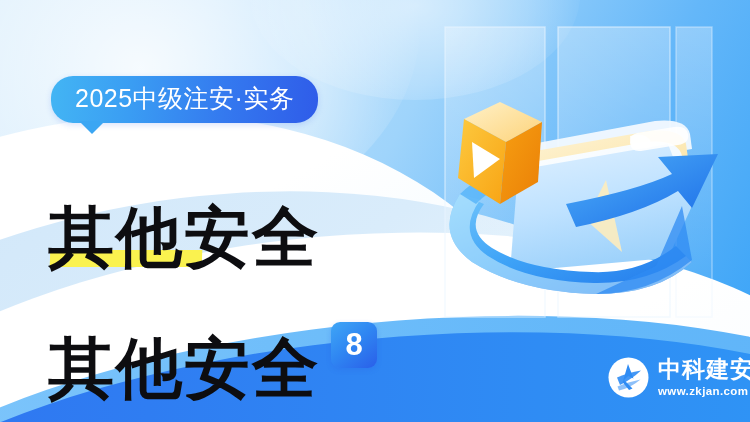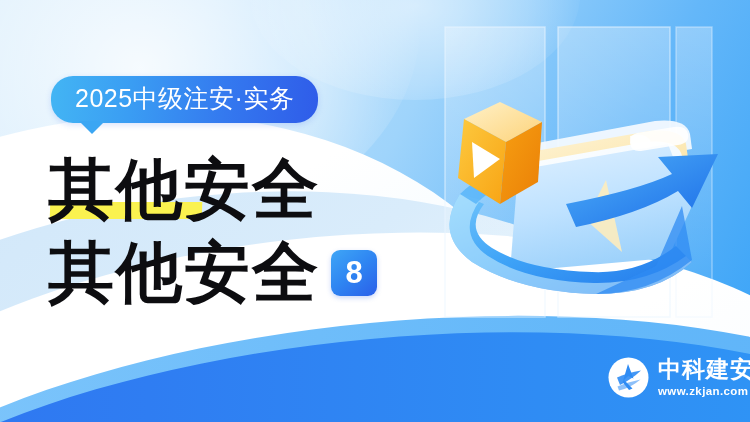--- a/index.html
+++ b/index.html
@@ -119,21 +119,21 @@
   .hl-line {
     position: relative;
     display: flex;
     align-items: center;
     font-size: 66px;
     line-height: 1.14;
     letter-spacing: 2px;
     white-space: nowrap;
   }
   .hl-line-2 { margin-top: 8px; }
-  .hl-text { position: relative; z-index: 2; }
+  .hl-text { position: relative; z-index: 2; margin-top: 48px; }
   .hl-highlight {
     position: absolute;
     left: 2px;
     bottom: 8px;
     width: 152px;
     height: 17px;
     background: #faf24f;
     z-index: 1;
     transform: skewX(-2deg);
   }

